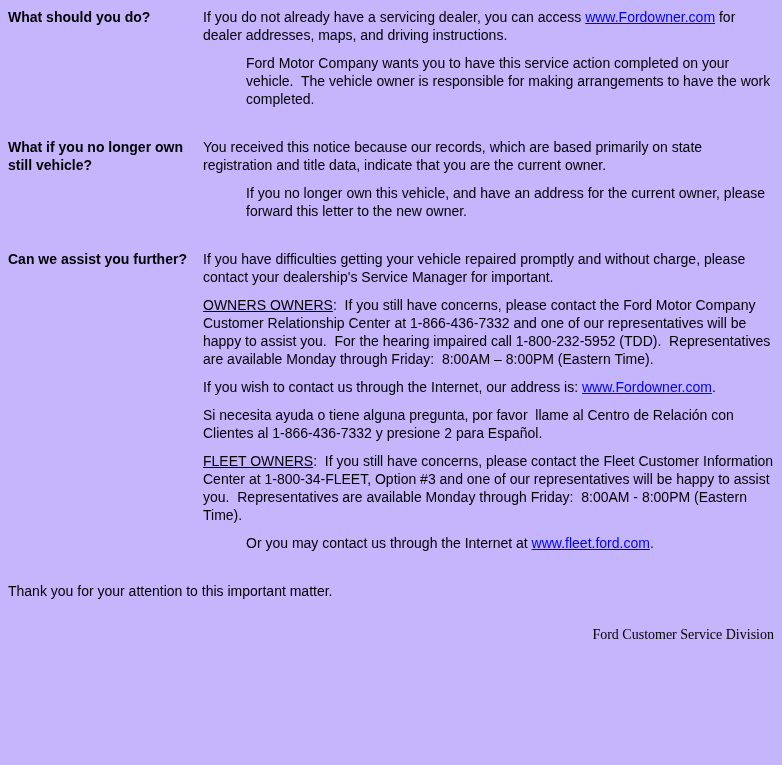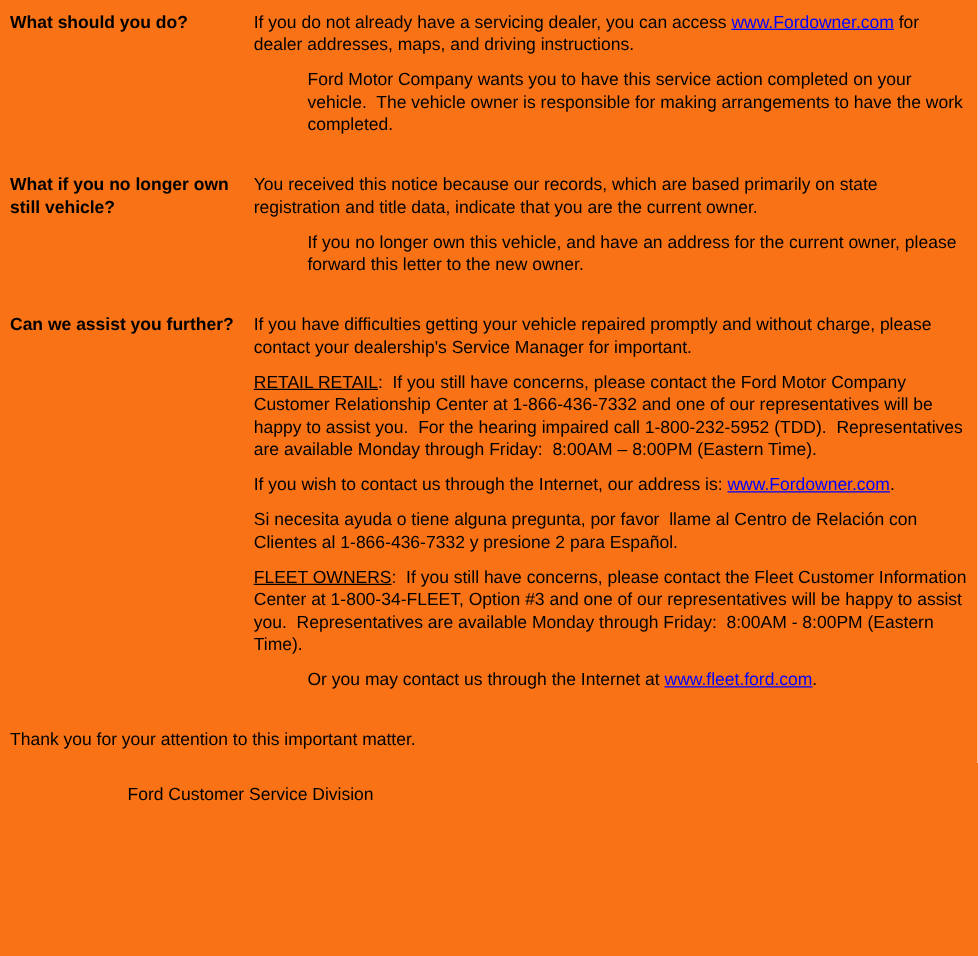--- a/index.html
+++ b/index.html
@@ -1,21 +1,21 @@
 <!DOCTYPE html>
 <html><head>
 <meta charset="utf-8">
 <style>
   * { margin: 0; padding: 0; box-sizing: border-box; }
   html, body { background: #ffffff; }
   .letter {
     position: relative;
     width: 782px;
     height: 765px;
-    background: #f97316;
+    background: #c4b5fd;
     color: #000000;
     font-family: "Liberation Sans", "DejaVu Sans", sans-serif;
     font-size: 14px;
     line-height: 18px;
     padding: 8px 8px 0 8px;
     overflow: hidden;
   }
   .section {
     display: flex;
     align-items: flex-start;
@@ -41,21 +41,22 @@
     cursor: pointer;
   }
   .u { text-decoration: underline; }
   .closing {
     margin-top: 0;
     white-space: pre-wrap;
   }
   .signature {
     margin-top: 26px;
     padding-left: 94px;
-    text-align: left;
+    text-align: right;
+    font-family: Liberation Serif, serif;
   }
 </style>
 </head>
 <body>
 
 <div class="letter">
 
   <div>
     <div class="section">
       <div class="section-heading">What should you do?</div>
@@ -70,21 +71,21 @@
       <div class="section-content">
           <p class="para"><span>You received this notice because our records, which are based primarily on state registration and title data, indicate that you are the current owner.</span></p>
           <p class="para"><span>If you no longer own this vehicle, and have an address for the current owner, please forward this letter to the new owner.</span></p>
         </div>
     </div>
 
     <div class="section">
       <div class="section-heading">Can we assist you further?</div>
       <div class="section-content">
           <p class="para"><span>If you have difficulties getting your vehicle repaired promptly and without charge, please contact your dealership's Service Manager for important.</span></p>
-          <p class="para"><span class="u">RETAIL RETAIL</span><span>:  If you still have concerns, please contact the Ford Motor Company Customer Relationship Center at 1-866-436-7332 and one of our representatives will be happy to assist you.  For the hearing impaired call 1-800-232-5952 (TDD).  Representatives are available Monday through Friday:  8:00AM – 8:00PM (Eastern Time).</span></p>
+          <p class="para"><span class="u">OWNERS OWNERS</span><span>:  If you still have concerns, please contact the Ford Motor Company Customer Relationship Center at 1-866-436-7332 and one of our representatives will be happy to assist you.  For the hearing impaired call 1-800-232-5952 (TDD).  Representatives are available Monday through Friday:  8:00AM – 8:00PM (Eastern Time).</span></p>
           <p class="para"><span>If you wish to contact us through the Internet, our address is: </span><a class="link" href="#">www.Fordowner.com</a><span>.</span></p>
           <p class="para"><span>Si necesita ayuda o tiene alguna pregunta, por favor  llame al Centro de Relación con Clientes al 1-866-436-7332 y presione 2 para Español.</span></p>
           <p class="para"><span class="u">FLEET OWNERS</span><span>:  If you still have concerns, please contact the Fleet Customer Information Center at 1-800-34-FLEET, Option #3 and one of our representatives will be happy to assist you.  Representatives are available Monday through Friday:  8:00AM - 8:00PM (Eastern Time).</span></p>
           <p class="para"><span>Or you may contact us through the Internet at </span><a class="link" href="#">www.fleet.ford.com</a><span>.</span></p>
         </div>
     </div>
   </div>
 
   <p class="closing">Thank you for your attention to this important matter.</p>
   <p class="signature">Ford Customer Service Division</p>

